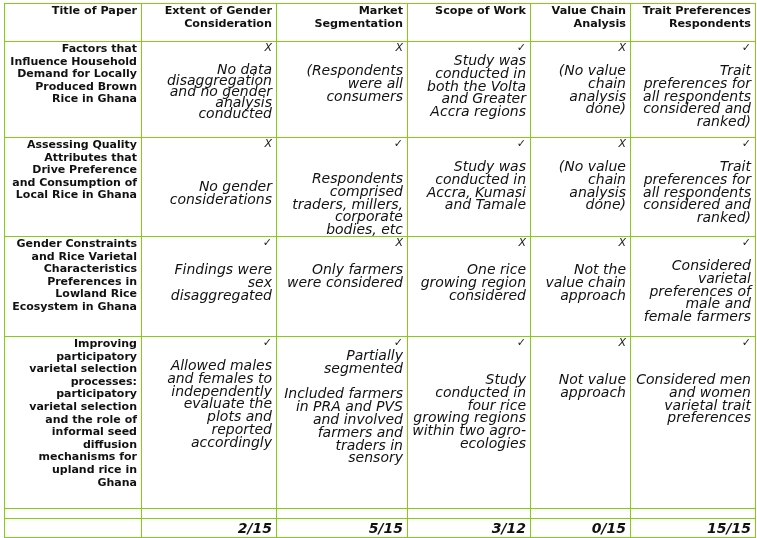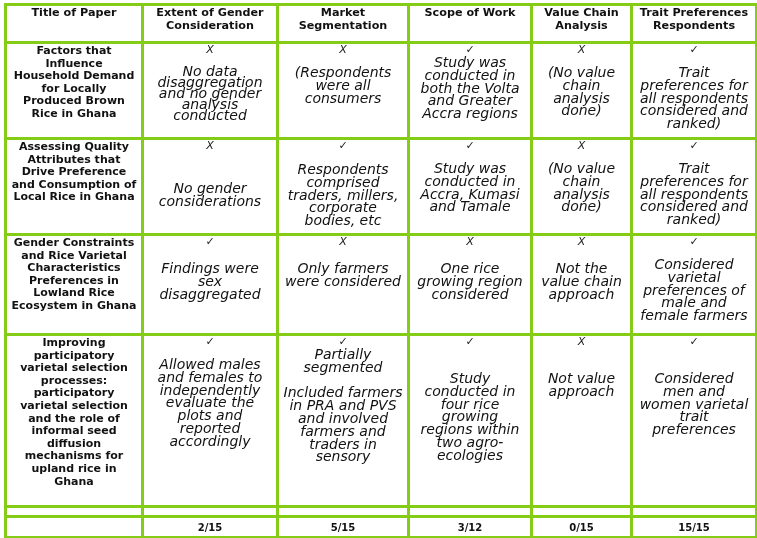--- a/index.html
+++ b/index.html
@@ -3,31 +3,31 @@
 <meta charset="utf-8">
 <style>
   html, body { margin: 0; padding: 0; background: #ffffff; }
   body { width: 757px; height: 538px; position: relative; overflow: hidden; font-family: "DejaVu Sans", sans-serif; color: #111; }
   table.grid {
     position: absolute; left: 4px; top: 3px;
     border-collapse: collapse; table-layout: fixed;
     width: 751px;
   }
   table.grid td, table.grid th {
-    border: 3px solid #84cc16;
+    border: 1px solid #84cc16;
     vertical-align: top;
     padding: 0 4px;
-    text-align: center;
+    text-align: right;
     overflow: hidden;
   }
   th { font-weight: bold; font-size: 11.2px; line-height: 12.8px; padding-top: 1px !important; }
   td.title { font-weight: bold; font-size: 11px; line-height: 12.6px; padding-top: 1px !important; }
   .mark { font-size: 11px; line-height: 12px; display: block; height: 12px; font-style: italic; color: #222; }
   .note { font-style: italic; font-size: 14px; line-height: 12.8px; display: block; white-space: pre-line; }
-  td.total { font-weight: bold; font-size: 10px; line-height: 17px; padding-top: 1px !important; }
+  td.total { font-weight: bold; font-size: 14px; line-height: 17px; padding-top: 1px !important; font-style: italic; }
   col.c0 { width: 137px; } col.c1 { width: 135px; } col.c2 { width: 131px; }
   col.c3 { width: 123px; } col.c4 { width: 100px; } col.c5 { width: 125px; }
 </style>
 </head>
 <body>
 
 <table class="grid">
   <colgroup>
     <col class="c0">
       <col class="c1">
@@ -71,21 +71,21 @@
   </tr>
 
   <tr style="height:96px">
     <td class="title">Assessing Quality Attributes that Drive Preference and Consumption of Local Rice in Ghana</td>
     <td>
           <span class="mark">X</span>
           <span class="note" style="margin-top:30px">No  gender considerations</span>
         </td>
     <td>
           <span class="mark">✓</span>
-          <span class="note" style="margin-top:11px">Respondents comprised traders, millers, corporate bodies, etc</span>
+          <span class="note" style="margin-top:22px">Respondents comprised traders, millers, corporate bodies, etc</span>
         </td>
     <td>
           <span class="mark">✓</span>
           <span class="note" style="margin-top:10px">Study was conducted in Accra, Kumasi and Tamale</span>
         </td>
     <td>
           <span class="mark">X</span>
           <span class="note" style="margin-top:10px">(No value chain analysis done)</span>
         </td>
     <td>

